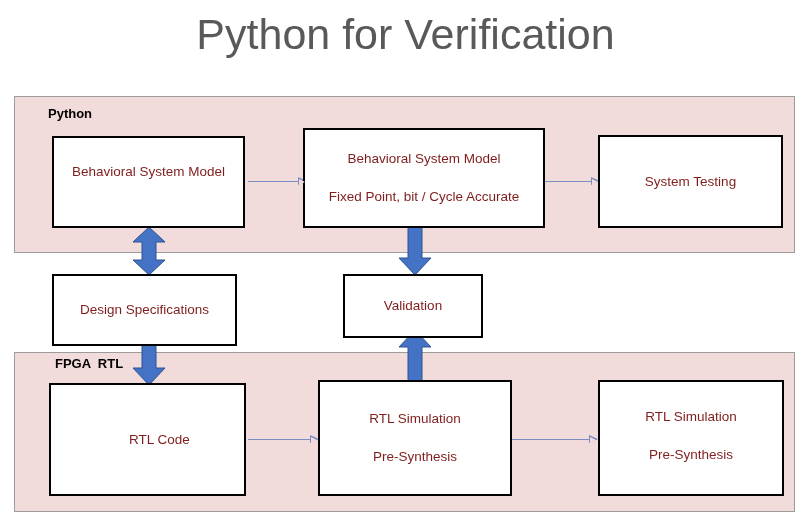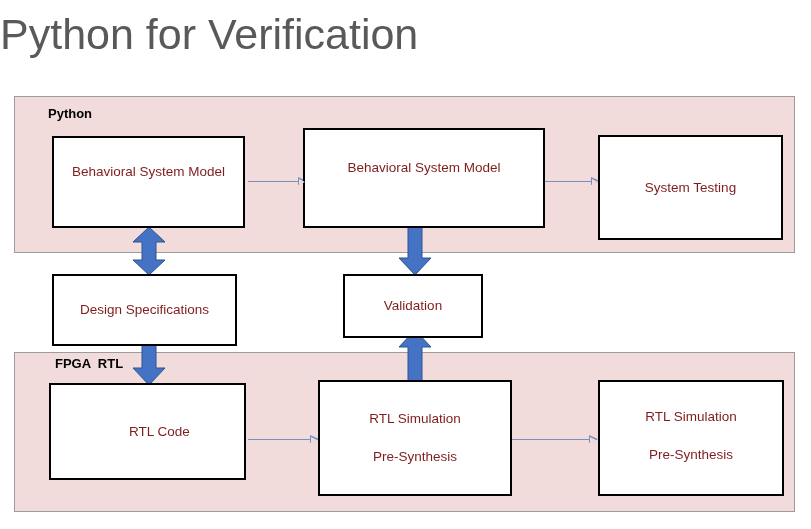--- a/index.html
+++ b/index.html
@@ -13,20 +13,21 @@
     height: 529px;
     background: #ffffff;
     font-family: "Liberation Sans", sans-serif;
     overflow: hidden;
   }
   #title {
     position: absolute;
     left: 0;
     top: 6px;
     width: 811px;
+    text-align: center;
     font-size: 43px;
     line-height: 56px;
     color: #595959;
     font-weight: 400;
     letter-spacing: 0px;
     white-space: nowrap;
   }
   .panel {
     position: absolute;
     background: #f2dcdb;
@@ -156,35 +157,36 @@
   </div>
 
   <div class="node" style="left:52px; top:136px; width:193px; height:92px;">
     <span class="line">Behavioral System Model</span>
     <span class="gap-lg"></span>
   </div>
 
   <div class="node" style="left:303px; top:128px; width:242px; height:100px;">
     <span class="line">Behavioral System Model</span>
     <span class="gap-lg"></span>
-  </div>
-
-  <div class="node" style="left:598px; top:135px; width:185px; height:105px;">
+    <span class="line">Fixed Point, bit / Cycle Accurate</span>
+  </div>
+
+  <div class="node" style="left:598px; top:135px; width:185px; height:93px;">
     <span class="line">System Testing</span>
   </div>
 
   <div class="node" style="left:52px; top:274px; width:185px; height:72px;">
     <span class="line">Design Specifications</span>
   </div>
 
   <div class="node" style="left:343px; top:274px; width:140px; height:64px;">
     <span class="line">Validation</span>
   </div>
 
-  <div class="node" style="left:49px; top:383px; width:197px; height:97px;padding-left:24px;">
+  <div class="node" style="left:49px; top:383px; width:197px; height:113px;padding-left:24px;">
     <span class="line">RTL Code</span>
   </div>
 
   <div class="node" style="left:318px; top:380px; width:194px; height:116px;">
     <span class="line">RTL Simulation</span>
     <span class="gap-lg"></span>
     <span class="line">Pre-Synthesis</span>
   </div>
 
   <div class="node" style="left:598px; top:380px; width:186px; height:116px;">

